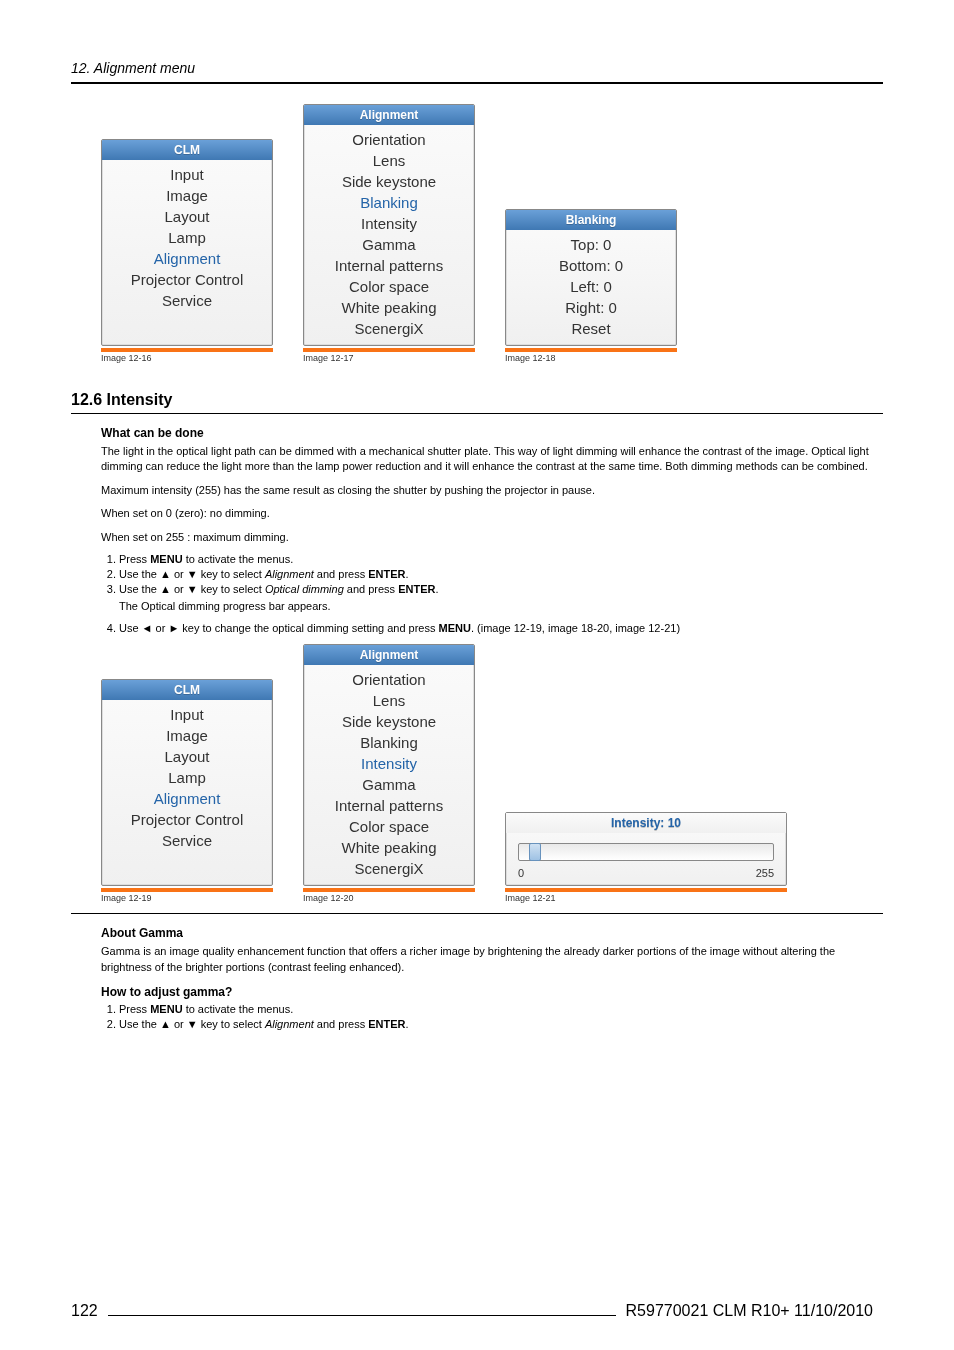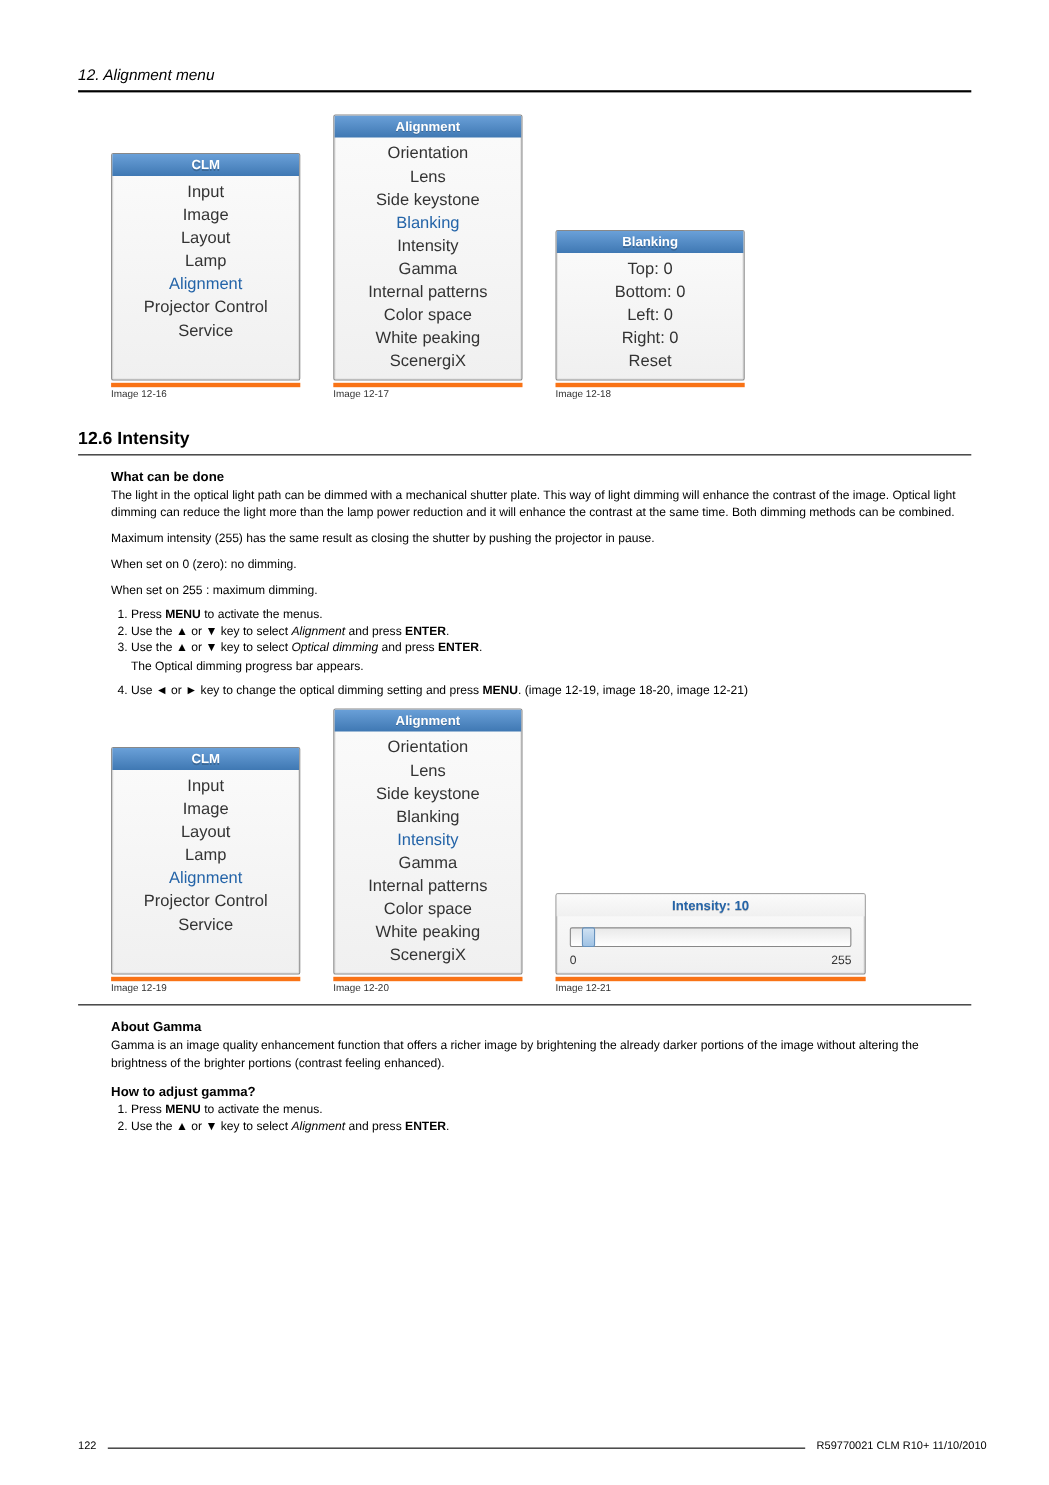--- a/index.html
+++ b/index.html
@@ -133,26 +133,26 @@
   .slider-labels {
     display: flex;
     justify-content: space-between;
     padding: 4px 12px 0 12px;
     font-size: 11px;
     color: #333;
   }
 
   .footer {
     position: absolute;
-    left: 70px; right: 56px;
+    left: 70px; right: 80px;
     bottom: 30px;
     display: flex;
     justify-content: center;
     align-items: baseline;
-    font-size: 10px;
+    font-size: 16px;
   }
   .footer .line {
     flex: 1;
     border-top: 1px solid #000;
     margin: 0 10px;
   }
 </style>
 </head>
 <body>
 

